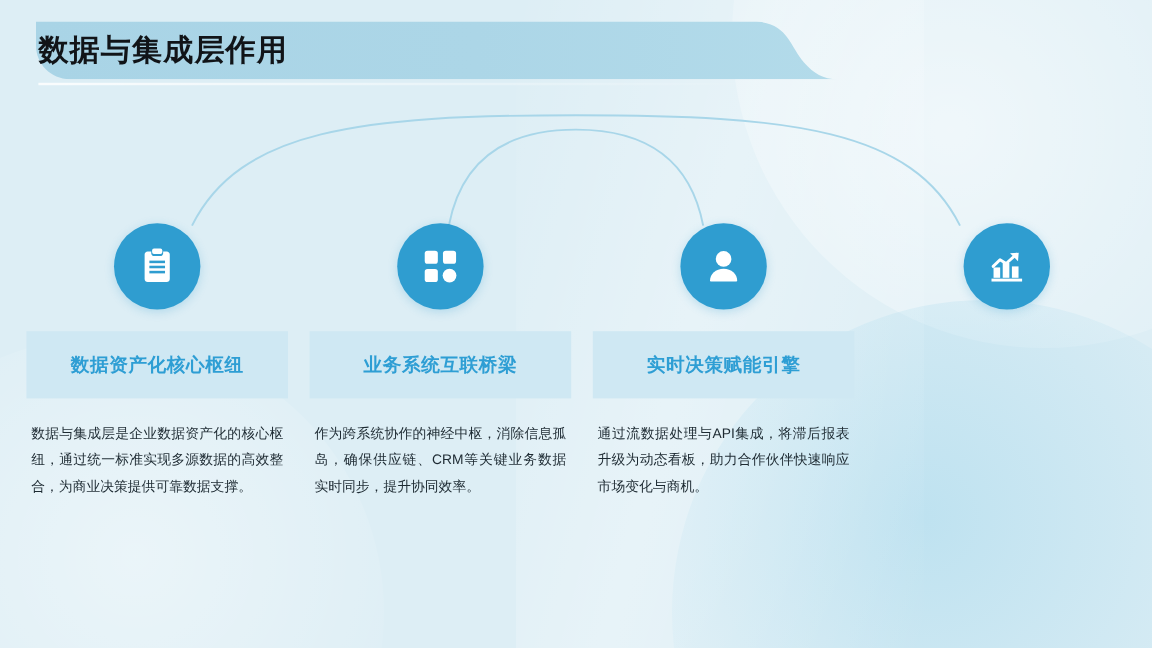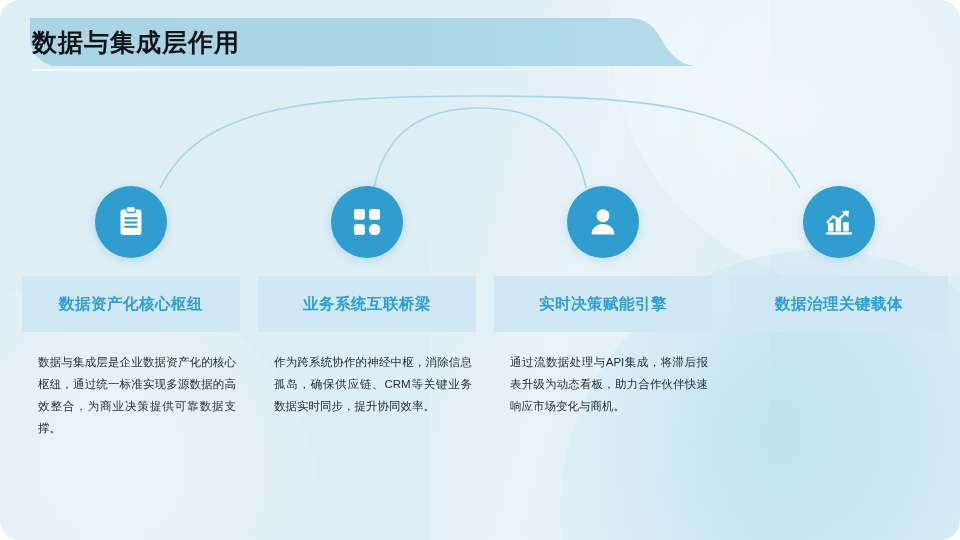--- a/index.html
+++ b/index.html
@@ -12,21 +12,20 @@
     overflow: hidden;
     font-family: "Liberation Sans", "DejaVu Sans", sans-serif;
   }
 
   .slide {
     position: relative;
     width: 960px;
     height: 540px;
     background: #ddeef5;
     overflow: hidden;
-    border-radius: 20px;
   }
 
   
   .bg-blob {
     position: absolute;
     border-radius: 50%;
     pointer-events: none;
   }
   .bg-blob-tr {
     right: -170px;
@@ -148,21 +147,20 @@
   }
 
   .card-body {
     margin-top: 19px;
     font-size: 11.5px;
     line-height: 22px;
     color: #1d2a32;
     text-align: justify;
     text-justify: inter-character;
     padding: 0 4px;
-    margin-left: 12px;
   }
 </style>
 </head>
 <body>
 
 <div class="slide">
 
   <div class="bg-blob bg-blob-tr"></div>
   <div class="bg-blob bg-blob-br"></div>
   <div class="bg-blob bg-blob-bl"></div>
@@ -240,17 +238,16 @@
           <svg width="34" height="34" viewBox="0 0 24 24" fill="#ffffff">
             <rect x="3" y="19.2" width="18" height="1.7"></rect>
             <rect x="4.2" y="12.6" width="3.9" height="6.1"></rect>
             <rect x="9.6" y="10.0" width="3.9" height="8.7"></rect>
             <rect x="15.0" y="12.0" width="3.9" height="6.7"></rect>
             <path d="M4.0 12.0 L 8.0 8.1 L 11.6 10.3 L 17.6 4.9" fill="none" stroke="#ffffff" stroke-width="1.7" stroke-linejoin="round" stroke-linecap="round"></path>
             <path d="M13.9 4.2 L 19.0 4.0 L 18.6 9.0 Z"></path>
           </svg>
         </span>
       </div>
-      <div class="card-title">数据治理关键载体</div>
     </div>
 
   </div>
 </div>
 
 </body></html>

